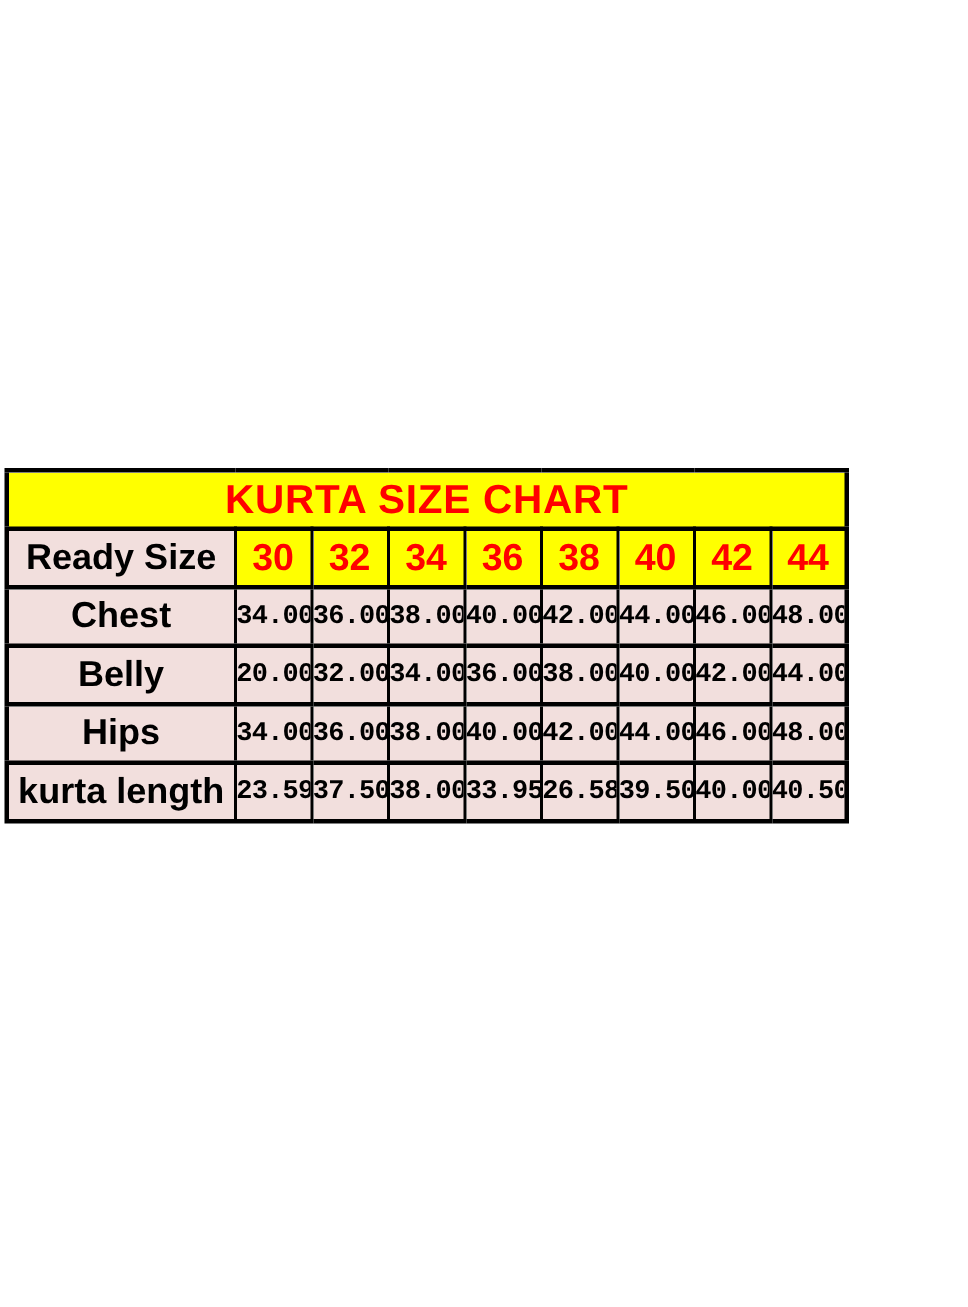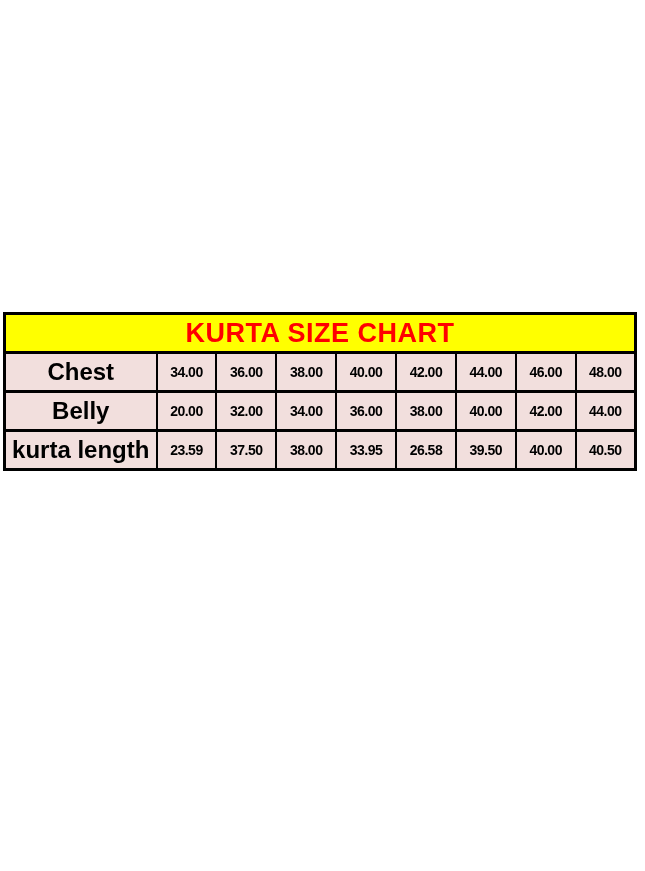--- a/index.html
+++ b/index.html
@@ -12,21 +12,21 @@
     position: relative;
     width: 645px;
     height: 871px;
     background: var(--page-bg, #ffffff);
     overflow: hidden;
   }
   table.size-chart {
     position: absolute;
     left: 3px;
     top: 312px;
-    width: 634px;
+    width: 563px;
     border-collapse: collapse;
     table-layout: fixed;
     border: 3px solid var(--border, #000000);
   }
   table.size-chart td {
     border-left: 2px solid var(--border, #000000);
     border-right: 2px solid var(--border, #000000);
     border-top: 3px solid var(--border, #000000);
     border-bottom: 3px solid var(--border, #000000);
     text-align: center;
@@ -50,22 +50,23 @@
     font-size: 24px;
   }
   td.size-cell {
     background: var(--size-bg, #ffff00);
     color: var(--size-text, #ff0000);
     font-size: 25px;
   }
   td.value-cell {
     background: var(--cell-bg, #f2dfdd);
     color: var(--cell-text, #000000);
-    font-size: 14px;
+    font-size: 18px;
     letter-spacing: -0.5px;
+    font-family: Liberation Mono, monospace;
   }
 </style>
 </head>
 <body>
 
 <div class="page">
   <table class="size-chart">
     <colgroup>
       <col style="width:152px">
       <col>
@@ -73,20 +74,31 @@
         <col>
         <col>
         <col>
         <col>
         <col>
         <col>
     </colgroup>
     <tbody>
       <tr>
         <td class="title-cell" colspan="9">KURTA SIZE CHART</td>
+      </tr>
+      <tr>
+        <td class="label-cell">Ready Size</td>
+        <td class="size-cell">30</td>
+        <td class="size-cell">32</td>
+        <td class="size-cell">34</td>
+        <td class="size-cell">36</td>
+        <td class="size-cell">38</td>
+        <td class="size-cell">40</td>
+        <td class="size-cell">42</td>
+        <td class="size-cell">44</td>
       </tr>
       <tr>
         <td class="label-cell">Chest</td>
         <td class="value-cell">34.00</td>
         <td class="value-cell">36.00</td>
         <td class="value-cell">38.00</td>
         <td class="value-cell">40.00</td>
         <td class="value-cell">42.00</td>
         <td class="value-cell">44.00</td>
         <td class="value-cell">46.00</td>
@@ -97,20 +109,31 @@
         <td class="value-cell">20.00</td>
         <td class="value-cell">32.00</td>
         <td class="value-cell">34.00</td>
         <td class="value-cell">36.00</td>
         <td class="value-cell">38.00</td>
         <td class="value-cell">40.00</td>
         <td class="value-cell">42.00</td>
         <td class="value-cell">44.00</td>
       </tr>
       <tr>
+        <td class="label-cell">Hips</td>
+        <td class="value-cell">34.00</td>
+        <td class="value-cell">36.00</td>
+        <td class="value-cell">38.00</td>
+        <td class="value-cell">40.00</td>
+        <td class="value-cell">42.00</td>
+        <td class="value-cell">44.00</td>
+        <td class="value-cell">46.00</td>
+        <td class="value-cell">48.00</td>
+      </tr>
+      <tr>
         <td class="label-cell">kurta length</td>
         <td class="value-cell">23.59</td>
         <td class="value-cell">37.50</td>
         <td class="value-cell">38.00</td>
         <td class="value-cell">33.95</td>
         <td class="value-cell">26.58</td>
         <td class="value-cell">39.50</td>
         <td class="value-cell">40.00</td>
         <td class="value-cell">40.50</td>
       </tr>

